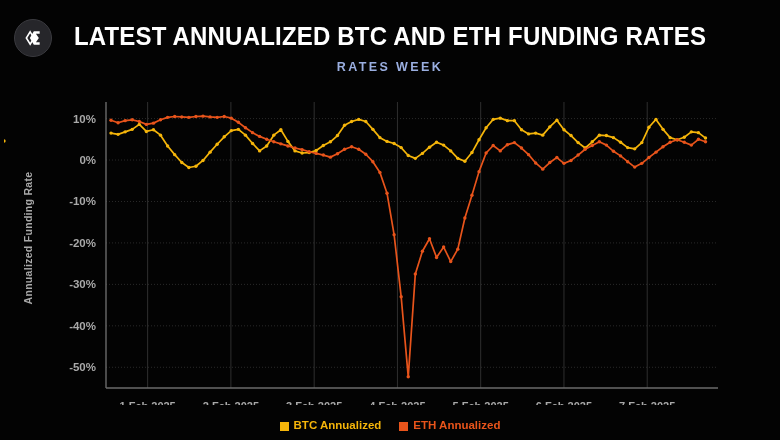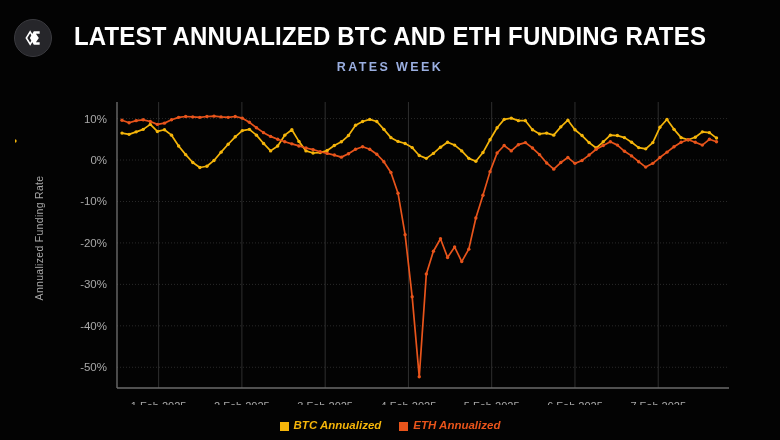--- a/index.html
+++ b/index.html
@@ -38,22 +38,22 @@
   #subtitle {
     position:absolute; left:0; right:0; top:60px;
     text-align:center;
     font-size:12.5px; font-weight:bold;
     letter-spacing:2.4px;
     color:#9aaee0;
   }
 
   
   #chart-wrap {
-    position:absolute; left:15px; top:90px;
-    width:704px; height:315px;
+    position:absolute; left:4px; top:90px;
+    width:704px; height:315px;font-weight:bold;
   }
   #chart-svg { display:block; }
 
   #ylabel {
     position:absolute;
     left:-66px; top:142px;
     width:180px;
     transform:rotate(-90deg);
     transform-origin:center center;
     text-align:center;
@@ -61,21 +61,21 @@
     color:#a9a9a9;
     letter-spacing:.3px;
     white-space:nowrap;
   }
 
   
   #legend {
     position:absolute; left:0; right:0; bottom:9px;
     display:flex; justify-content:center; align-items:center; gap:18px;
   }
-  .legend-item { display:flex; align-items:flex-end; gap:5px;font-style:italic; }
+  .legend-item { display:flex; align-items:flex-end; gap:5px; }
   .legend-swatch { width:9px; height:9px; display:block; }
   .legend-label { font-size:11.5px; font-weight:bold; }
 </style>
 </head>
 <body>
 
 <div id="card">
 
   <div id="logo">
     <svg width="20" height="20" viewBox="0 0 24 24" aria-hidden="true">

